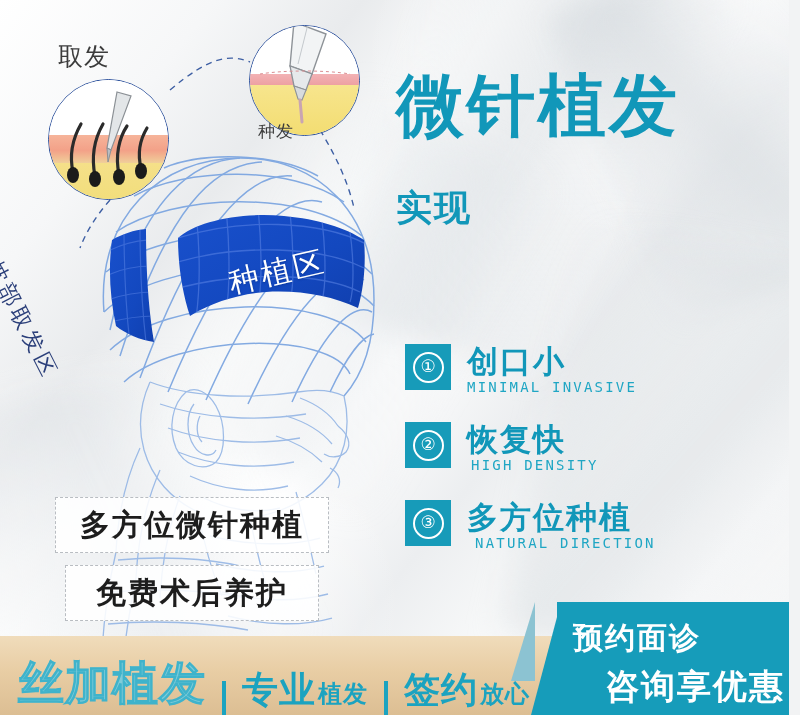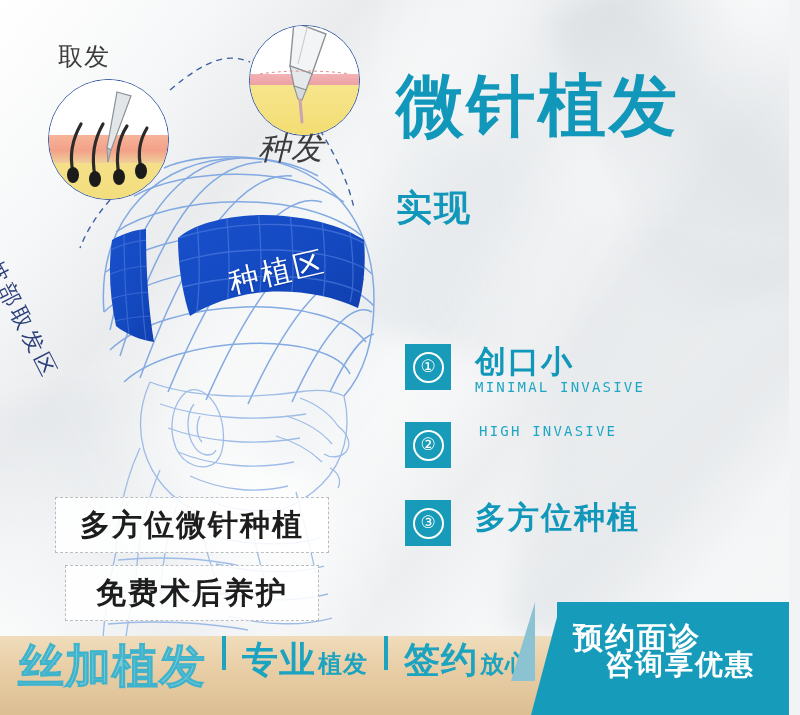--- a/index.html
+++ b/index.html
@@ -41,22 +41,22 @@
   .skin-top{position:absolute;left:0;right:0;top:0;height:46%;background:#ffffff;}
   .skin-derm{position:absolute;left:0;right:0;top:46%;height:24%;
     background:linear-gradient(180deg,#f6b49a 0%,#f3a188 55%,#f0cf9a 100%);}
   .skin-fat{position:absolute;left:0;right:0;top:70%;bottom:0;background:linear-gradient(180deg,#f5e089,#f2de7c);}
   .circ-implant .skin-top{height:44%;}
   .circ-implant .skin-derm{top:44%;height:10%;background:linear-gradient(180deg,#f3b2b4,#eda0a3);}
   .circ-implant .skin-fat{top:54%;background:linear-gradient(180deg,#f7e58d,#f3dd72);}
 
   .lbl-extract{position:absolute;left:58px;top:40px;font-size:25px;color:#3c3c3c;
     font-family:"DejaVu Sans",sans-serif;letter-spacing:1px;}
-  .lbl-implant{position:absolute;left:258px;top:127px;font-size:32px;color:#3c3c3c;
-    font-family:"DejaVu Sans",sans-serif;letter-spacing:1px;font-style:italic;}
+  .lbl-implant{position:absolute;left:258px;top:120px;font-size:17px;color:#3c3c3c;
+    font-family:"DejaVu Sans",sans-serif;letter-spacing:1px;}
 
   .lbl-donor{position:absolute;left:-6px;top:232px;width:170px;
     font-size:22px;color:#2b3f7a;letter-spacing:4px;
     font-family:"DejaVu Sans",sans-serif;
     transform:rotate(63deg);transform-origin:left top;white-space:nowrap;}
 
   .zone-label{position:absolute;left:228px;top:252px;font-size:30px;color:#fff;
     font-family:"DejaVu Sans",sans-serif;letter-spacing:3px;
     transform:rotate(-13deg);text-shadow:0 1px 2px rgba(0,40,120,.45);font-weight:500;}
 
@@ -68,21 +68,21 @@
     color:#1197b9;font-weight:bold;letter-spacing:2px;font-family:"DejaVu Sans",sans-serif;}
   .sub2{position:absolute;left:392px;top:245px;font-size:38px;line-height:1;
     color:#1197b9;font-weight:bold;letter-spacing:1px;font-family:"DejaVu Sans",sans-serif;}
 
   .feat{position:absolute;display:flex;align-items:flex-start;}
   .feat-badge{width:46px;height:46px;background:#179bb9;flex:0 0 auto;
     display:flex;align-items:center;justify-content:center;}
   .feat-badge span{width:27px;height:27px;border:2px solid #fff;border-radius:50%;
     color:#fff;font-size:17px;line-height:24px;text-align:center;
     font-family:"DejaVu Sans",sans-serif;}
-  .feat-txt{margin-left:24px;}
+  .feat-txt{margin-left:16px;}
   .feat-cn{font-size:31px;line-height:34px;color:#1197b9;font-weight:bold;
     letter-spacing:2px;font-family:"DejaVu Sans",sans-serif;}
   .feat-en{font-size:14px;line-height:16px;color:#1fa6c4;letter-spacing:2.2px;
     font-family:"DejaVu Sans Mono",monospace;margin-top:1px;}
   .f-1{left:405px;top:344px;}
   .f-2{left:405px;top:422px;}
   .f-3{left:405px;top:500px;}
   .f-2 .feat-en{margin-left:4px;}
   .f-3 .feat-en{margin-left:8px;}
 
@@ -90,40 +90,40 @@
   .tagbox{position:absolute;background:rgba(255,255,255,.88);
     border:1.5px dashed #b9bdc2;display:flex;align-items:center;justify-content:center;
     font-size:30px;font-weight:bold;color:#1d1d1d;letter-spacing:2px;
     font-family:"DejaVu Sans",sans-serif;}
   .t-1{left:55px;top:497px;width:272px;height:54px;}
   .t-2{left:65px;top:565px;width:252px;height:54px;}
 
   
   .bottom{position:absolute;left:0;right:0;bottom:0;height:79px;
     background:linear-gradient(180deg,#f0dcbb 0%,#e8cda4 45%,#dcbe93 100%);}
-  .bottom-inner{position:absolute;left:0;top:0;height:79px;display:flex;align-items:flex-start;}
+  .bottom-inner{position:absolute;left:0;top:0;height:79px;display:flex;align-items:flex-end;}
   .brand{margin-left:18px;font-size:46px;font-weight:bold;letter-spacing:1px;
     color:#7fcbd8;-webkit-text-stroke:1px #3fb3cb;
     font-family:"DejaVu Sans",sans-serif;}
   .bsep{width:4px;height:34px;background:#1ba3c0;margin:0 16px;}
   .bitem{display:flex;align-items:baseline;color:#1ba3c0;font-weight:bold;
     font-family:"DejaVu Sans",sans-serif;}
   .bitem .big{font-size:36px;letter-spacing:1px;}
   .bitem .small{font-size:24px;letter-spacing:1px;margin-left:2px;}
 
   .cta{position:absolute;right:0;bottom:0;width:232px;height:113px;background:#169cba;}
   .cta-wedge{position:absolute;left:-26px;bottom:0;width:0;height:0;
     border-style:solid;border-width:0 0 113px 30px;
     border-color:transparent transparent #169cba transparent;}
   .cta-wedge2{position:absolute;left:-46px;bottom:34px;width:0;height:0;
     border-style:solid;border-width:0 0 79px 24px;
     border-color:transparent transparent #8cc3d2 transparent;}
   .cta-l1{position:absolute;left:16px;top:16px;font-size:30px;color:#fff;font-weight:bold;
     letter-spacing:2px;font-family:"DejaVu Sans",sans-serif;}
-  .cta-l2{position:absolute;left:48px;top:44px;font-size:28px;color:#fff;font-weight:bold;
+  .cta-l2{position:absolute;left:48px;top:62px;font-size:34px;color:#fff;font-weight:bold;
     letter-spacing:2px;font-family:Liberation Sans, sans-serif;}
 </style>
 </head>
 <body>
 
 <div class="poster">
 
   <div class="fold f1"></div>
   <div class="fold f2"></div>
   <div class="fold f3"></div>
@@ -304,29 +304,31 @@
     <div class="feat-txt">
       <div class="feat-cn">创口小</div>
       <div class="feat-en">MINIMAL INVASIVE</div>
     </div>
   </div>
   <div class="feat f-2">
     <div class="feat-badge">
       <span>②</span>
     </div>
     <div class="feat-txt">
-      <div class="feat-en">HIGH INVASIVE</div>
+      <div class="feat-cn">恢复快</div>
+      <div class="feat-en">HIGH DENSITY</div>
     </div>
   </div>
   <div class="feat f-3">
     <div class="feat-badge">
       <span>③</span>
     </div>
     <div class="feat-txt">
       <div class="feat-cn">多方位种植</div>
+      <div class="feat-en">NATURAL DIRECTION</div>
     </div>
   </div>
 
   <div class="tagbox t-2">免费术后养护</div>
   <div class="tagbox t-1">多方位微针种植</div>
 
   <div class="bottom">
     <div class="bottom-inner">
       <div class="brand">丝加植发</div>
       <div class="bsep"></div>

